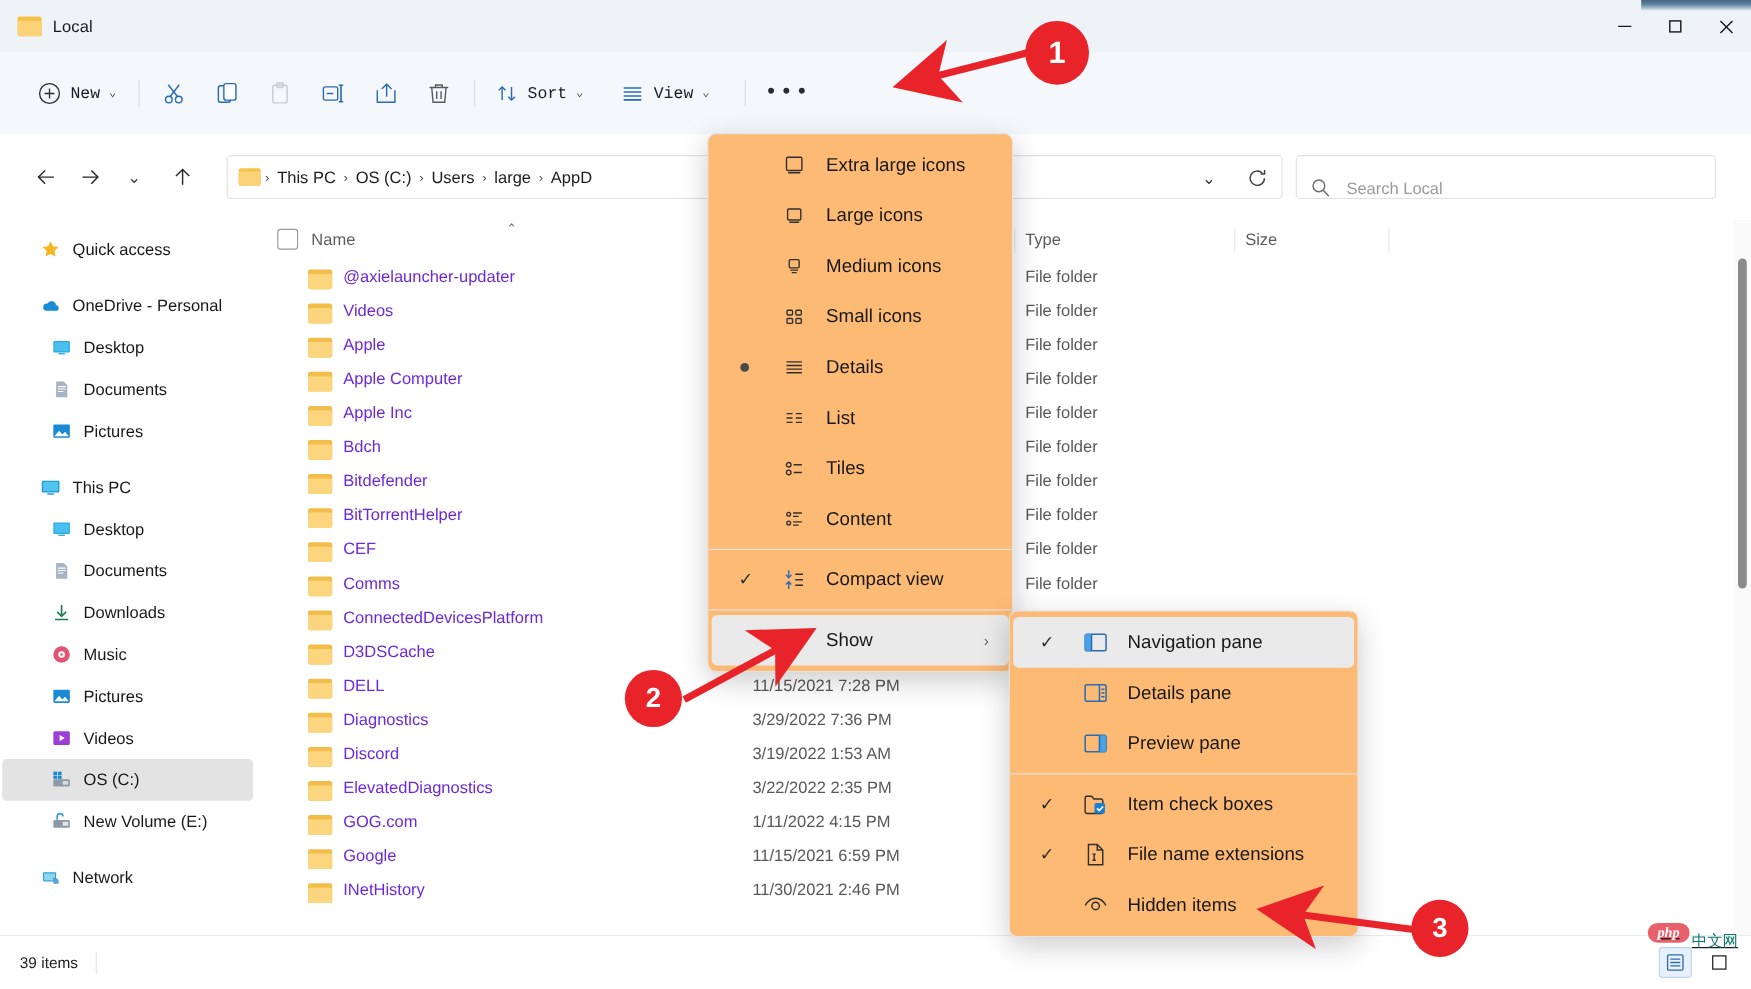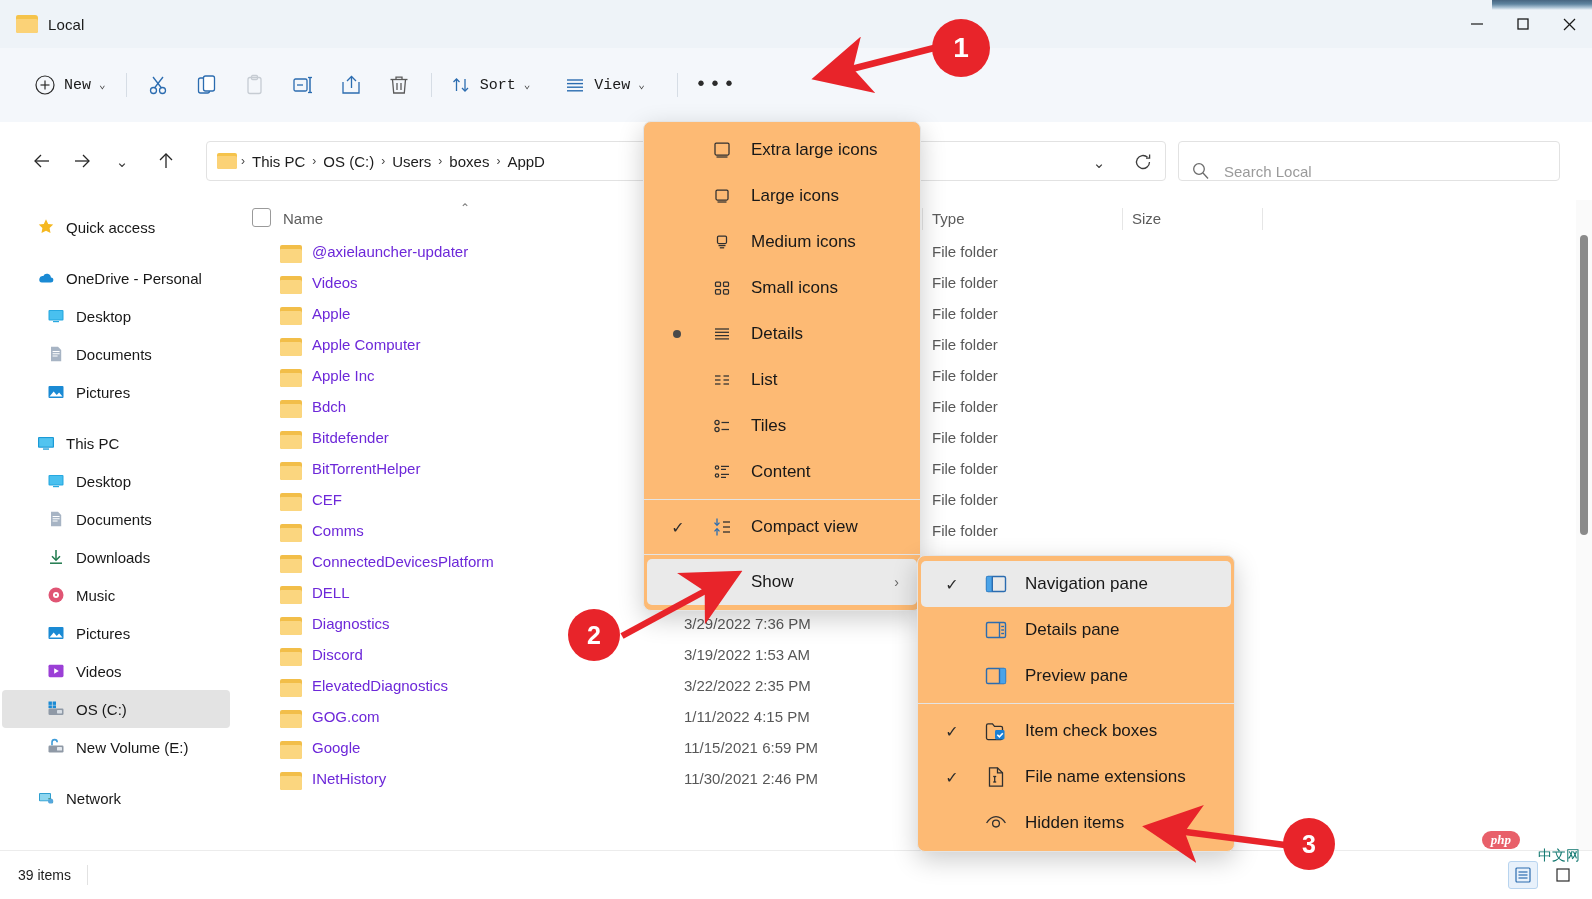--- a/index.html
+++ b/index.html
@@ -162,21 +162,21 @@
   
   .anno-svg { position: absolute; left: 0; top: 0; width: 1592px; height: 899px; pointer-events: none; }
   .badge {
     position: absolute; width: 58px; height: 58px; border-radius: 50%;
     background: #e8242a; color: #fff; display: flex; align-items: center; justify-content: center;
     font-size: 28px; font-weight: 600; font-family: "Liberation Sans", sans-serif;
   }
   .badge.small { width: 52px; height: 52px; font-size: 25px; }
 
   
-  .watermark { position: absolute; right: 12px; bottom: 34px; display: flex; align-items: flex-start; gap: 18px; }
+  .watermark { position: absolute; right: 12px; bottom: 34px; display: flex; align-items: center; gap: 2px; text-decoration: underline; }
   .wm-php {
     background: #e8606a; color: #fff; font-size: 13px; font-style: italic; font-weight: bold;
     padding: 1px 9px; border-radius: 9px; font-family: "Liberation Serif", serif;
   }
   .wm-cn { font-size: 14px; color: #0f766e; margin-top: 16px; }
 </style>
 </head>
 <body>
 
 <div id="app">
@@ -325,21 +325,21 @@
         <div class="back"></div>
         <div class="front"></div>
       </div>
     <span class="crumb-sep">›</span>
     <span class="crumb">This PC</span>
     <span class="crumb-sep">›</span>
     <span class="crumb">OS (C:)</span>
     <span class="crumb-sep">›</span>
     <span class="crumb">Users</span>
     <span class="crumb-sep">›</span>
-    <span class="crumb">boxes</span>
+    <span class="crumb">large</span>
     <span class="crumb-sep">›</span>
     <span class="crumb">AppD</span>
 
     <div class="addr-right">
       <div class="dropbtn">
         <span class="chev" style="font-size:15px">⌄</span>
       </div>
       <div class="refreshbtn">
         <svg width="20" height="20" viewBox="0 0 20 20" fill="none" stroke="#3c3c3c" stroke-width="1.3">
           <path d="M16.5 10a6.5 6.5 0 1 1-2-4.7"></path>
@@ -618,20 +618,29 @@
           </span>
           <span class="f-name">ConnectedDevicesPlatform</span>
           <span class="f-date"></span>
           <span class="f-type">File folder</span>
         </div>
         <div class="frow">
           <span class="f-icon">
             <span class="back"></span>
             <span class="front"></span>
           </span>
+          <span class="f-name">D3DSCache</span>
+          <span class="f-date">3/29/2022 4:26 PM</span>
+          <span class="f-type"></span>
+        </div>
+        <div class="frow">
+          <span class="f-icon">
+            <span class="back"></span>
+            <span class="front"></span>
+          </span>
           <span class="f-name">DELL</span>
           <span class="f-date">11/15/2021 7:28 PM</span>
           <span class="f-type"></span>
         </div>
         <div class="frow">
           <span class="f-icon">
             <span class="back"></span>
             <span class="front"></span>
           </span>
           <span class="f-name">Diagnostics</span>

